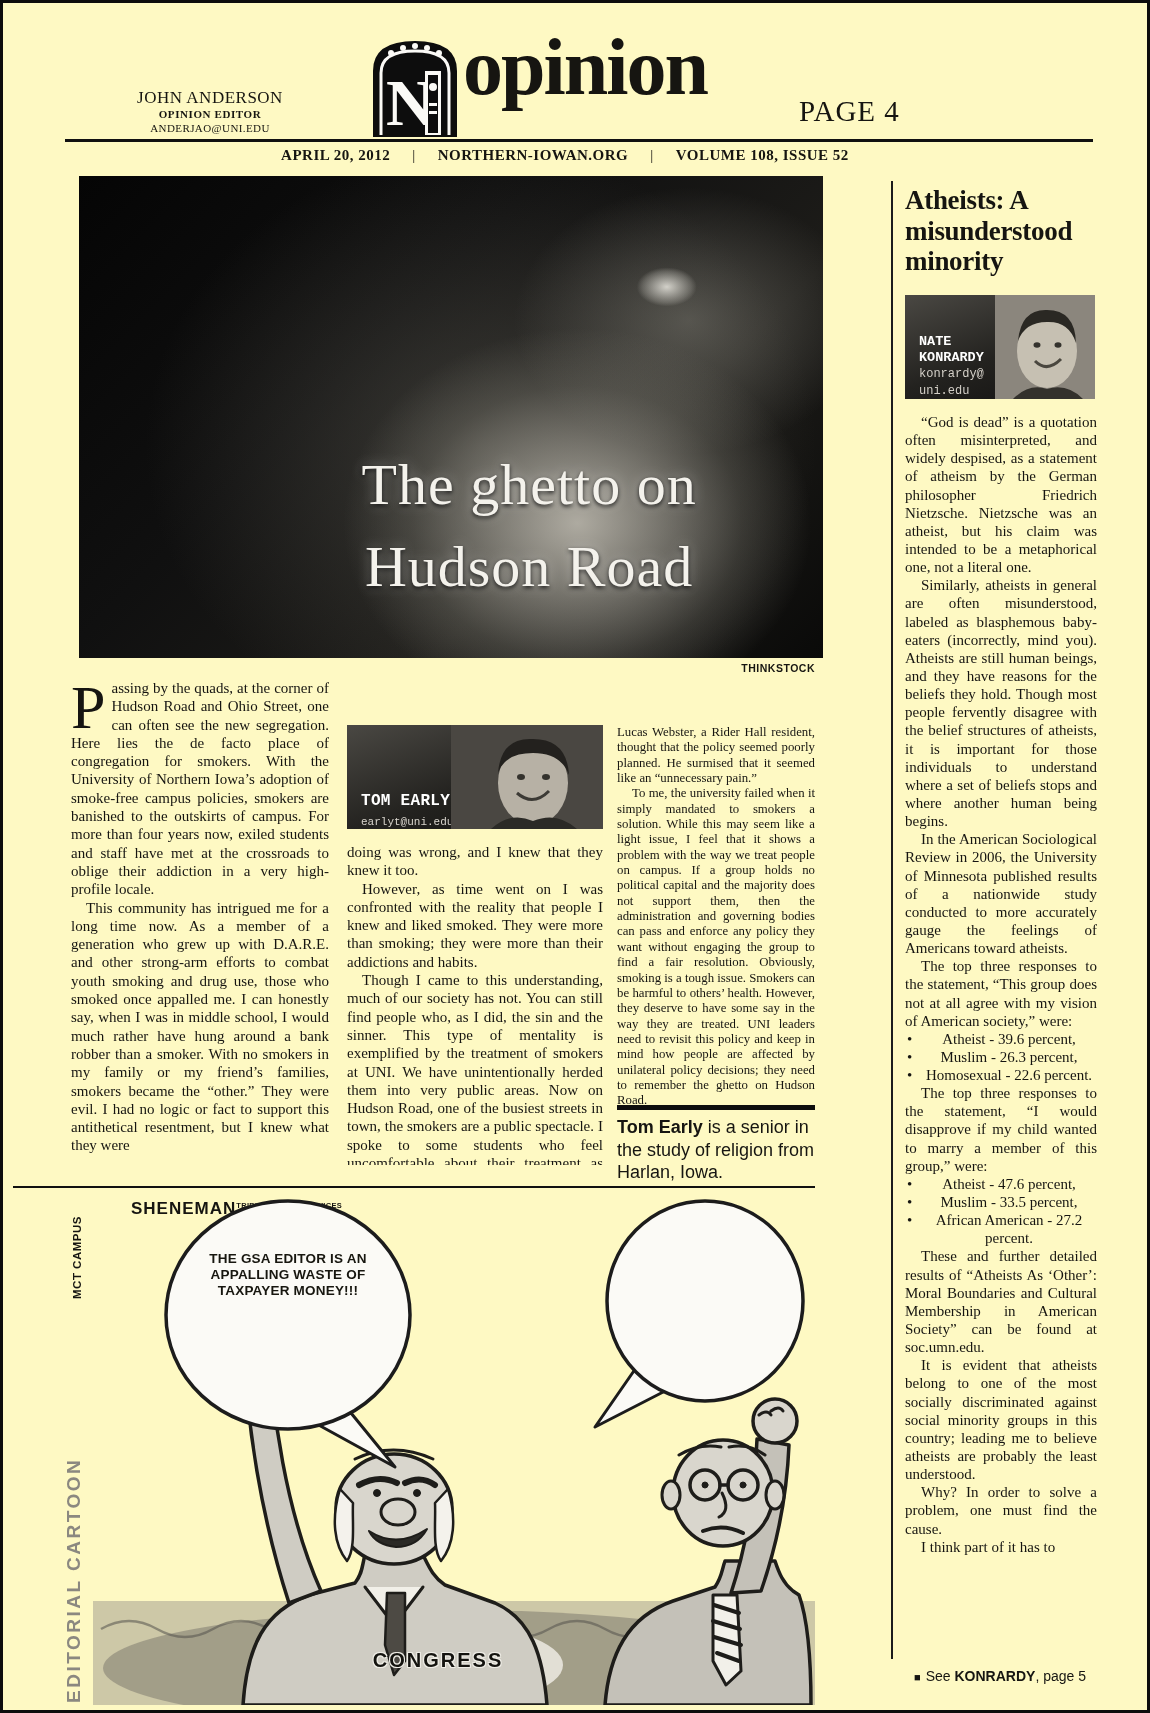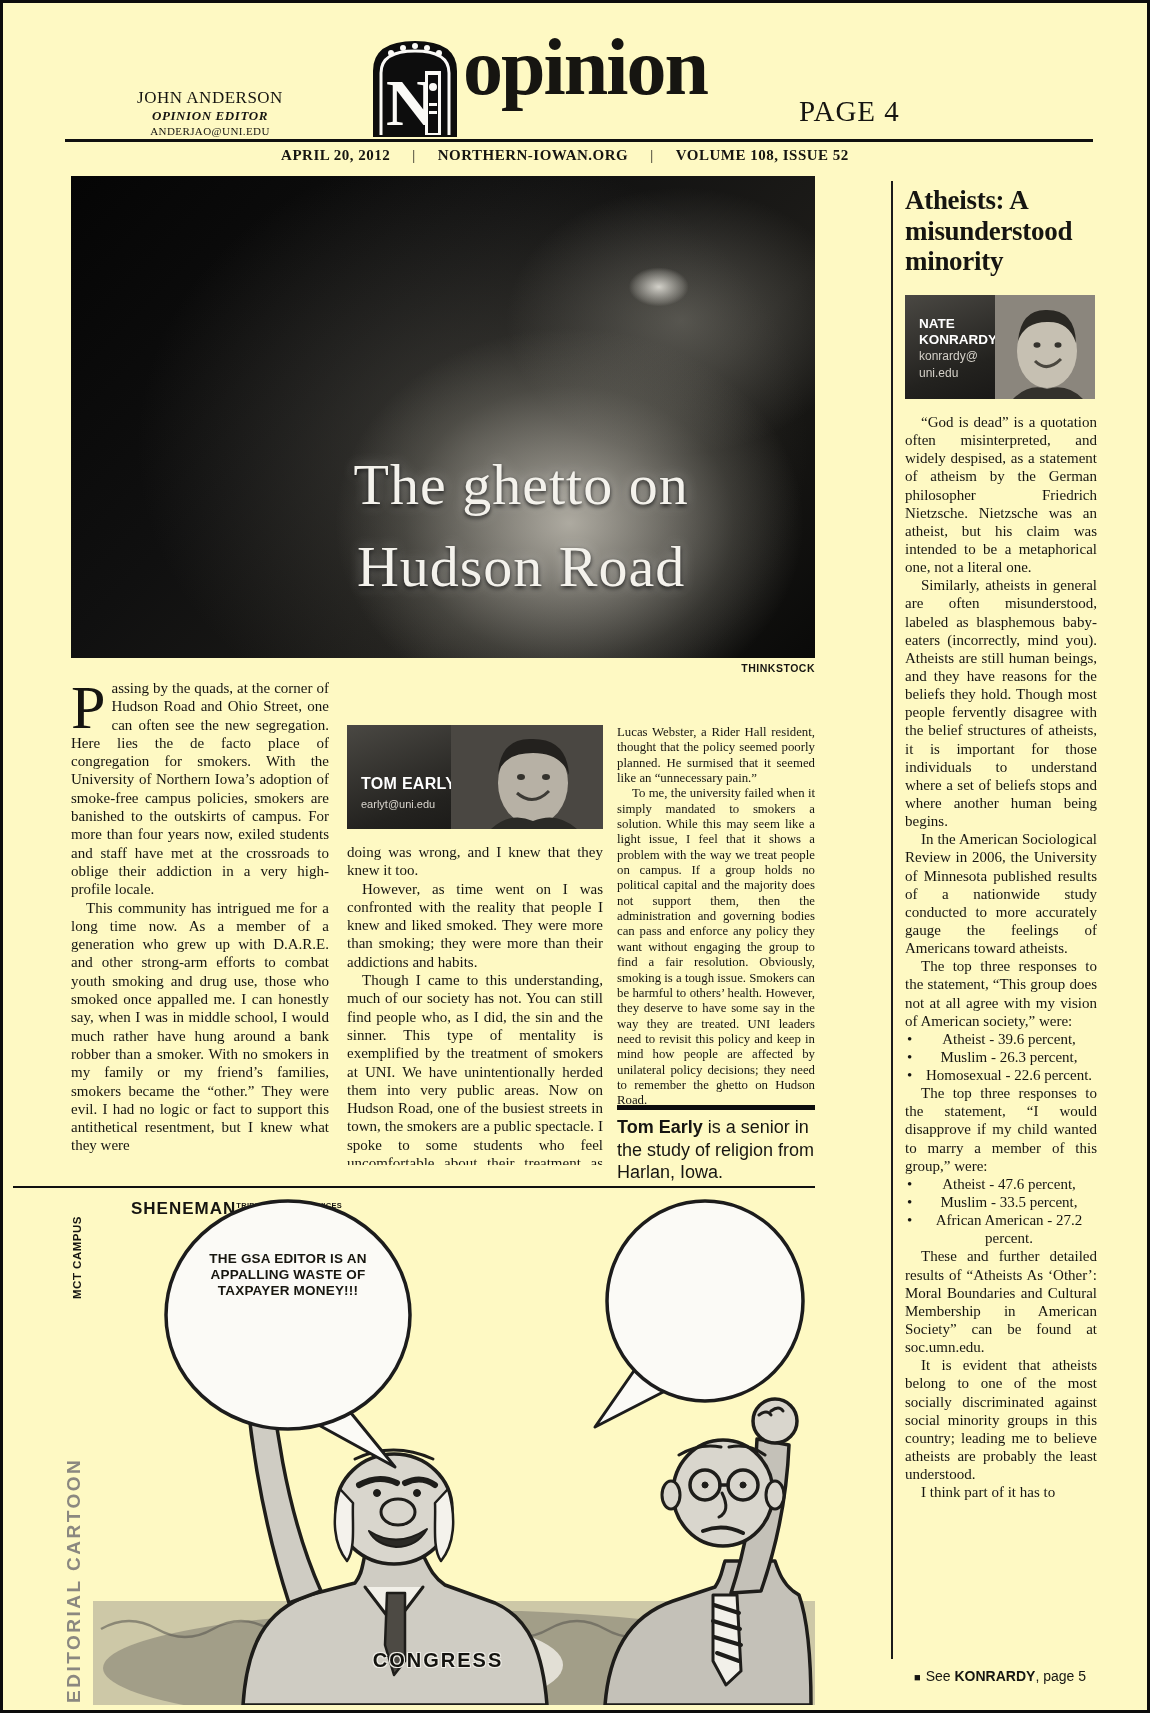--- a/index.html
+++ b/index.html
@@ -8,35 +8,35 @@
     position:relative; width:1150px; height:1713px;
     background:#fef9c3; color:#161511; overflow:hidden;
     border:3px solid #0c0c0c;
     font-family:"Liberation Serif", serif;
   }
   .abs { position:absolute; }
 
   
   .editor-block { left:112px; top:84px; width:190px; text-align:center; line-height:1.25; }
   .editor-name  { font-size:17px; letter-spacing:.5px; }
-  .editor-title { font-size:13px; font-weight:bold; letter-spacing:.6px;font-style:italic; }
+  .editor-title { font-size:11px; font-weight:bold; letter-spacing:.6px; }
   .editor-email { font-size:11px; letter-spacing:.4px; }
 
   .ni-logo { left:366px; top:34px; }
 
   .section-name { left:460px; top:24px; font-size:80px; font-weight:bold; line-height:1; letter-spacing:-2px; }
   .page-label { left:796px; top:92px; font-size:29px; letter-spacing:1px; }
 
   .header-rule { left:62px; top:136px; width:1028px; height:3px; background:#111; }
   .dateline { left:62px; top:144px; width:1000px; text-align:center; font-size:15px; font-weight:bold; letter-spacing:.5px; }
   .dateline .sep { display:inline-block; margin:0 22px; font-weight:normal; }
 
   
   .hero {
-    left:68px; top:173px; width:744px; height:482px; overflow:hidden;
+    left:76px; top:173px; width:744px; height:482px; overflow:hidden;
     background:
       radial-gradient(ellipse 40px 26px at 79% 23%, rgba(235,233,225,.85), rgba(200,198,190,.25) 60%, transparent 75%),
       radial-gradient(ellipse 300px 250px at 67% 72%, rgba(205,201,190,.8), rgba(130,128,118,.3) 55%, transparent 78%),
       radial-gradient(ellipse 250px 190px at 82% 30%, rgba(150,148,138,.45), transparent 70%),
       radial-gradient(ellipse 430px 380px at 54% 56%, rgba(95,93,85,.5), transparent 78%),
       linear-gradient(135deg, #050505 0%, #101010 38%, #1d1c19 68%, #0a0a09 100%);
   }
   .hero-title { position:absolute; left:21%; top:268px; width:79%; text-align:center;
     color:#f4f2ec; font-size:58px; line-height:1.42; letter-spacing:1px;
     text-shadow:0 0 14px rgba(255,255,255,.35), 0 2px 4px rgba(0,0,0,.9); }
@@ -49,21 +49,21 @@
   .col .indent { text-indent:15px; }
   .col1 { left:68px;  width:258px; height:486px; font-size:15px; }
   .col2 { left:344px; width:256px; height:486px; font-size:15px; }
   .col3 { left:614px; width:198px; height:470px; font-size:12.8px; line-height:1.2; }
   .dropcap { float:left; font-size:62px; line-height:.78; padding:4px 6px 0 0; font-weight:normal; }
 
   .byline-box {
     position:relative; display:flex; background:linear-gradient(160deg,#4a4843 0%, #23221f 55%, #121110 100%);
     color:#fff; overflow:hidden; font-family:"Liberation Sans", sans-serif;
   }
-  .byline-box .txt { padding:12px 8px 18px 14px; align-self:flex-end; }
+  .byline-box .txt { padding:12px 8px 0 14px; align-self:flex-end;font-family:Liberation Mono, monospace; }
   .tom-box { width:256px; height:104px; margin:46px 0 14px 0; }
   .tom-box .name { font-size:16px; font-weight:bold; letter-spacing:.3px; }
   .tom-box .mail { font-size:11px; color:#d9d5cd; margin-top:4px; }
   .byline-box svg { position:absolute; right:0; top:0; }
 
   .bio { left:614px; top:1102px; width:198px; border-top:5px solid #0e0e0e; padding-top:6px;
     font-family:"Liberation Sans", sans-serif; font-size:18px; line-height:1.25; }
   .bio b { font-weight:bold; }
 
   
@@ -229,20 +229,21 @@
     <div class="bullet-row">
         <span class="bullet-glyph">•</span>
         <span class="bullet-body">Muslim - 33.5 percent,</span>
       </div>
     <div class="bullet-row">
         <span class="bullet-glyph">•</span>
         <span class="bullet-body">African American - 27.2 percent.</span>
       </div>
     <p>These and further detailed results of “Atheists As ‘Other’: Moral Boundaries and Cultural Membership in American Society” can be found at soc.umn.edu.</p>
     <p>It is evident that atheists belong to one of the most socially discriminated against social minority groups in this country; leading me to believe atheists are probably the least understood.</p>
+    <p>Why? In order to solve a problem, one must find the cause.</p>
     <p>I think part of it has to</p>
   </div>
 
   <div class="abs jump-line">
     <span class="sq">■</span><span>See </span><b>KONRARDY</b><span>, page 5</span>
   </div>
 
   <div class="abs cartoon-rule"></div>
   <div class="abs vert mct">MCT CAMPUS</div>
   <div class="abs vert edcartoon">EDITORIAL CARTOON</div>

